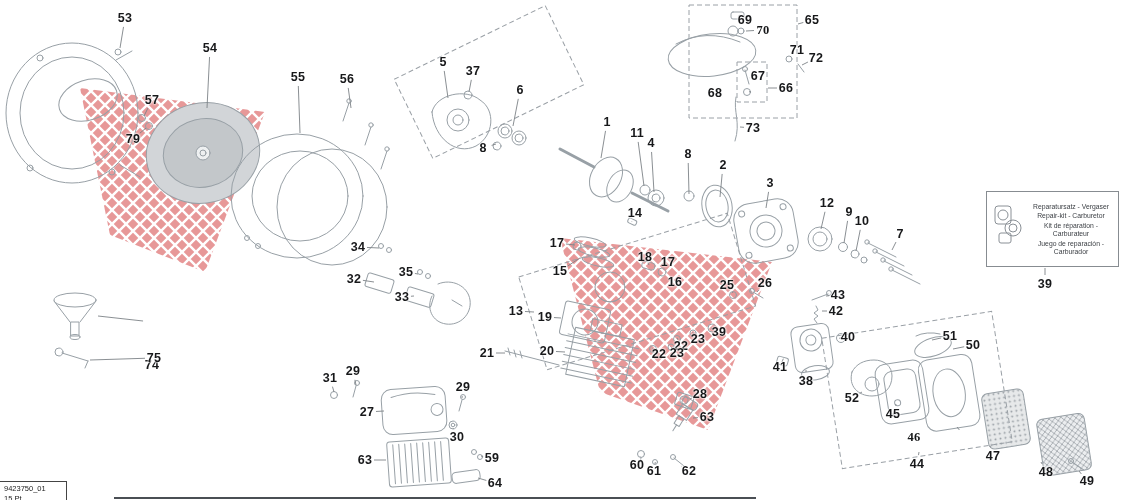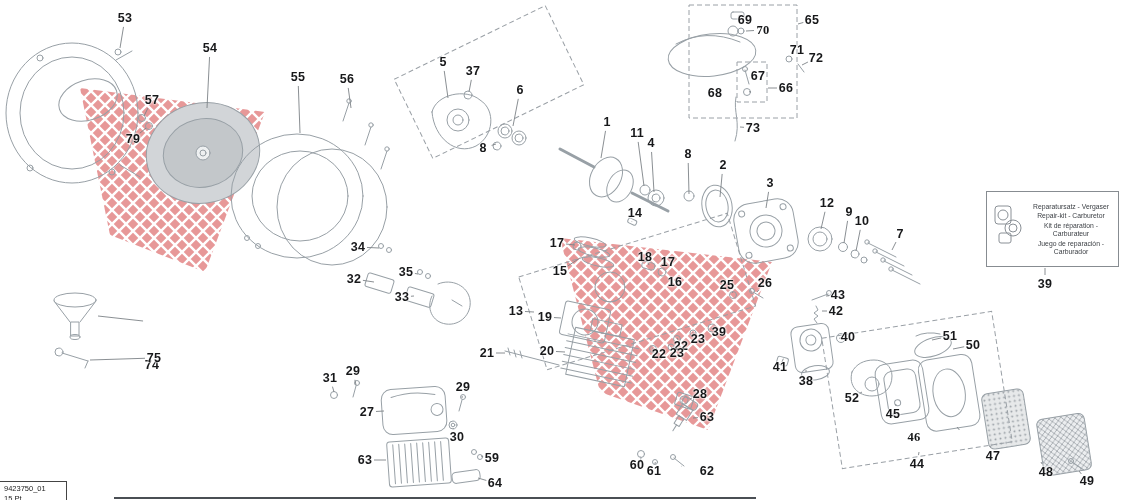--- a/index.html
+++ b/index.html
@@ -474,21 +474,21 @@
       <div class="callout" style="left: 367px; top: 412px;">27</div>
       <div class="callout" style="left: 463px; top: 387px;">29</div>
       <div class="callout" style="left: 457px; top: 437px;">30</div>
       <div class="callout" style="left: 365px; top: 460px;">63</div>
       <div class="callout" style="left: 492px; top: 458px;">59</div>
       <div class="callout" style="left: 495px; top: 483px;">64</div>
       <div class="callout" style="left: 700px; top: 394px;">28</div>
       <div class="callout" style="left: 707px; top: 417px;">63</div>
       <div class="callout" style="left: 637px; top: 465px;">60</div>
       <div class="callout" style="left: 654px; top: 471px;">61</div>
-      <div class="callout" style="left: 707px; top: 471px;">62</div>
+      <div class="callout" style="left: 689px; top: 471px;">62</div>
       <div class="callout" style="left: 806px; top: 381px;">38</div>
       <div class="callout" style="left: 780px; top: 367px;">41</div>
       <div class="callout" style="left: 950px; top: 336px;">51</div>
       <div class="callout" style="left: 973px; top: 345px;">50</div>
       <div class="callout" style="left: 852px; top: 398px;">52</div>
       <div class="callout" style="left: 893px; top: 414px;">45</div>
       <div class="callout" style="left: 914px; top: 437px; font-family: Liberation Serif, serif;">46</div>
       <div class="callout" style="left: 917px; top: 464px;">44</div>
       <div class="callout" style="left: 993px; top: 456px;">47</div>
       <div class="callout" style="left: 1046px; top: 472px;">48</div>

